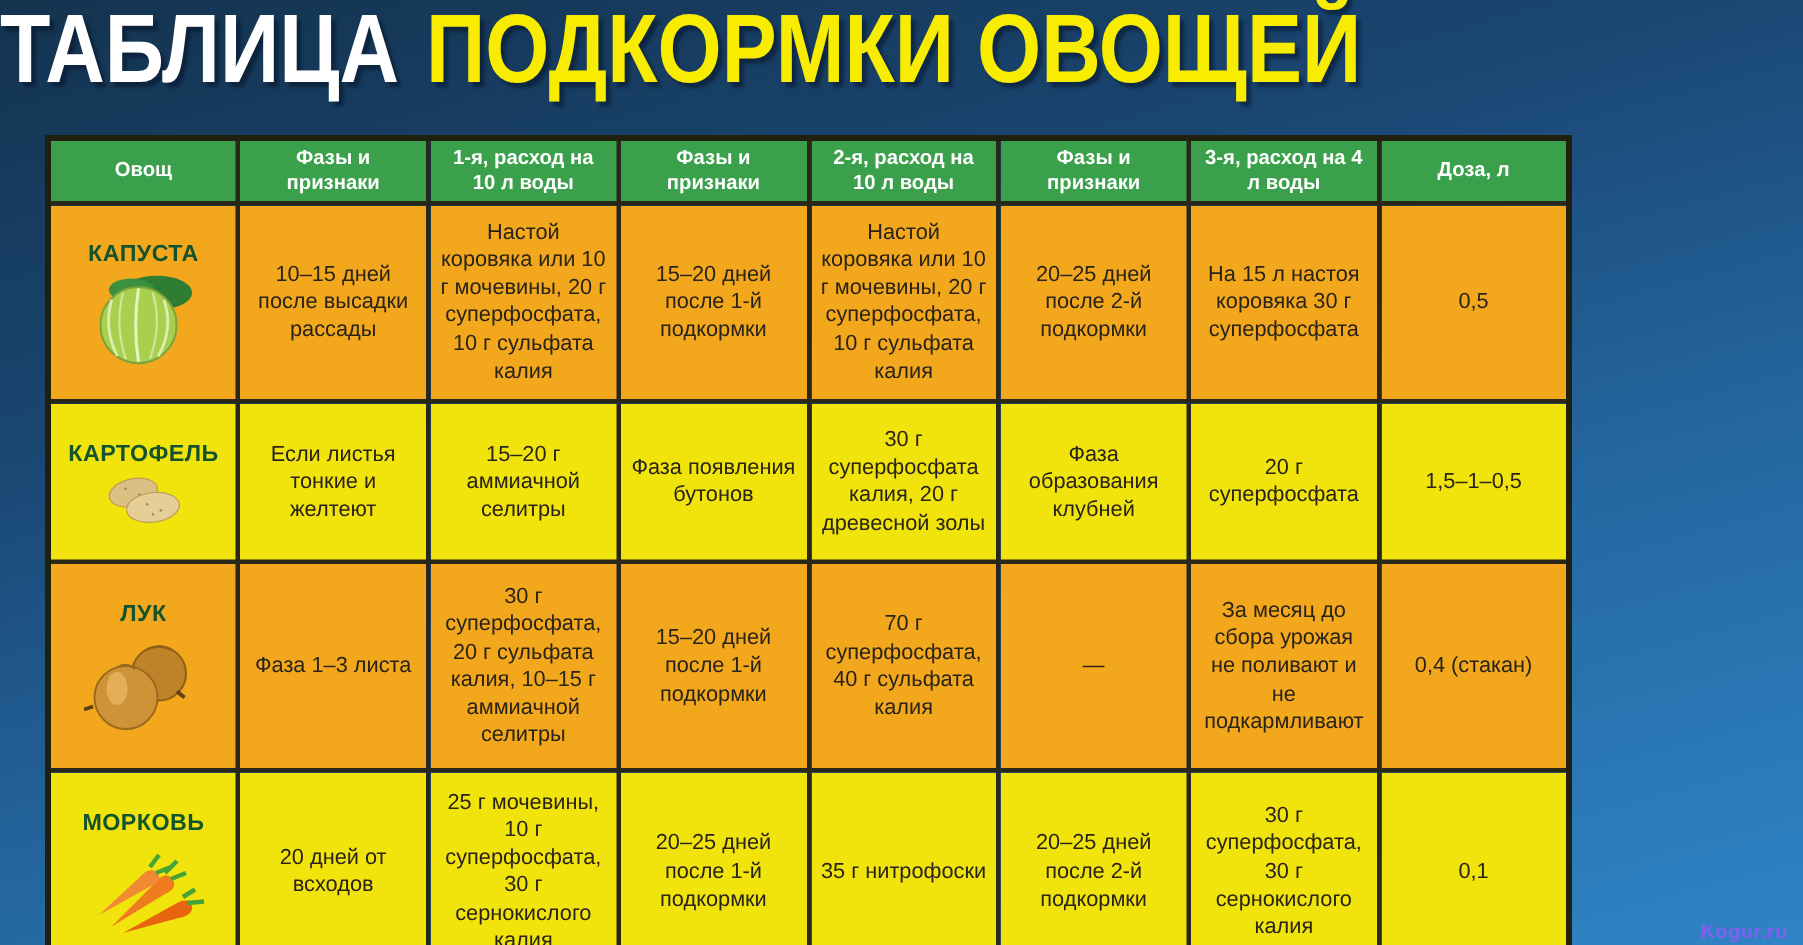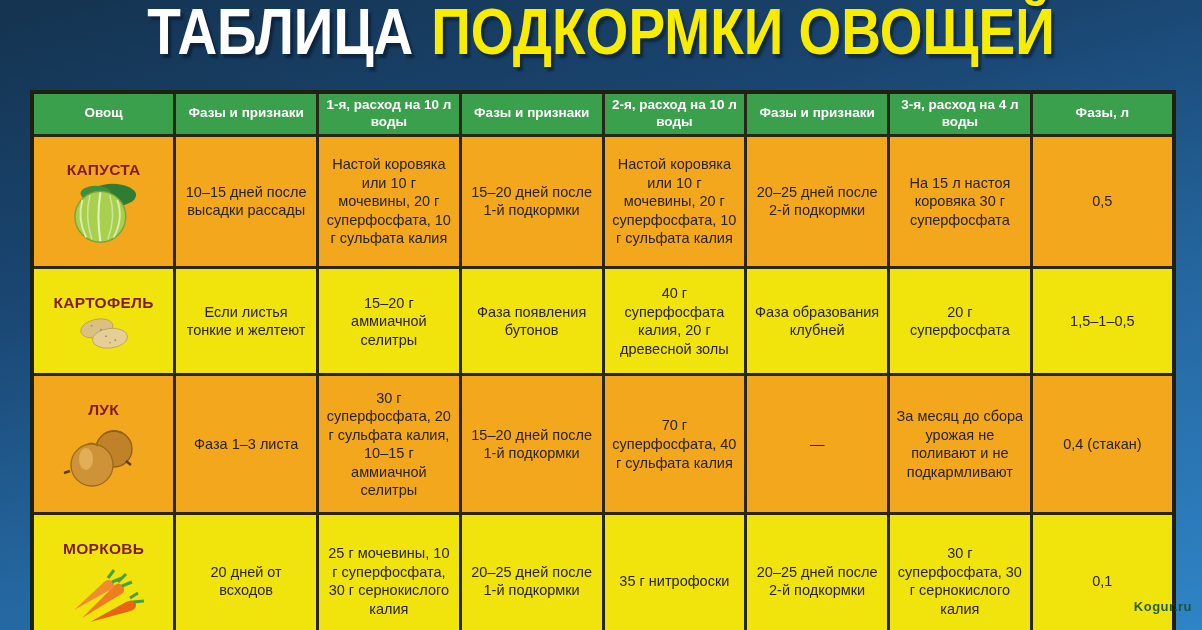--- a/index.html
+++ b/index.html
@@ -3,34 +3,34 @@
 <meta charset="utf-8">
 <style>
   html,body{margin:0;padding:0;}
   body{
     width:1202px;height:630px;overflow:hidden;position:relative;
     font-family:"Liberation Sans","DejaVu Sans",sans-serif;
     background:linear-gradient(165deg,#14334f 0%,#1a4672 32%,#24669f 62%,#2f84c6 100%);
   }
   
   .title-bar{
-    height:64px;display:flex;align-items:center;justify-content:center;
+    height:64px;display:flex;align-items:center;justify-content:flex-start;
     gap:18px;user-select:none;
   }
   .title-bar span{
     font-size:55px;font-weight:800;letter-spacing:0px;
     transform:scaleY(1.18);display:inline-block;
     text-shadow:3px 3px 2px rgba(5,15,35,.5);
     white-space:nowrap;
   }
   .t-white{color:#ffffff;}
   .t-yellow{color:#f8ed00;}
   
   .board{
-    position:absolute;left:30px;top:90px;width:1146px;height:521px;
+    position:absolute;left:30px;top:90px;width:1018px;height:521px;
     box-sizing:border-box;
   }
   table{
     width:100%;height:100%;border-collapse:collapse;table-layout:fixed;
     border:4px solid #20200f;
   }
   th,td{
     border:3px solid #28271a;text-align:center;vertical-align:middle;
     padding:2px 6px;box-sizing:border-box;overflow:hidden;
   }
@@ -43,31 +43,31 @@
   }
   tbody tr.row-orange td{background:#f3a71d;}
   tbody tr.row-yellow td{background:#f1e40c;}
   tbody tr:nth-child(1){height:92px;}
   tbody tr:nth-child(2){height:65px;}
   tbody tr:nth-child(3){height:112px;}
   tbody tr:nth-child(4){height:96px;}
   tbody tr:nth-child(5){height:112px;}
   .veg-cell{padding:3px 2px;}
   .veg-wrap{display:flex;flex-direction:column;align-items:center;justify-content:flex-start;height:100%;}
-  .veg-name{font-size:15.5px;font-weight:700;color:#7f1d1d;letter-spacing:.3px;margin-top:2px;}
+  .veg-name{font-size:15.5px;font-weight:700;color:#14532d;letter-spacing:.3px;margin-top:2px;}
   .veg-icon{display:block;margin-top:1px;}
   tbody tr:nth-child(1) .veg-icon{height:64px;}
   tbody tr:nth-child(2) .veg-icon{height:38px;}
   tbody tr:nth-child(3) .veg-icon{height:70px;}
   tbody tr:nth-child(4) .veg-icon{height:66px;}
   tbody tr:nth-child(5) .veg-icon{height:58px;}
   
   .watermark{
-    position:absolute;right:10px;bottom:16px;font-size:13px;font-weight:700;
-    color:#14532d;opacity:.9;letter-spacing:.5px;
+    position:absolute;right:10px;bottom:2px;font-size:13px;font-weight:700;
+    color:#8b5cf6;opacity:.9;letter-spacing:.5px;
   }
 </style>
 </head>
 <body>
 
 <div class="title-bar">
   <span class="t-white">ТАБЛИЦА</span>
   <span class="t-yellow">ПОДКОРМКИ ОВОЩЕЙ</span>
 </div>
 
@@ -75,21 +75,21 @@
 <table>
   <thead>
     <tr>
       <th>Овощ</th>
       <th>Фазы и признаки</th>
       <th>1-я, расход на 10 л воды</th>
       <th>Фазы и признаки</th>
       <th>2-я, расход на 10 л воды</th>
       <th>Фазы и признаки</th>
       <th>3-я, расход на 4 л воды</th>
-      <th>Фазы, л</th>
+      <th>Доза, л</th>
     </tr>
   </thead>
   <tbody>
 
     <tr class="row-orange">
       <td class="veg-cell">
         <div class="veg-wrap">
           <div class="veg-name">КАПУСТА</div>
           <svg class="veg-icon" viewBox="0 0 96 68">
             <ellipse cx="58" cy="15" rx="25" ry="12" fill="#2f7d33"></ellipse>
@@ -123,21 +123,21 @@
                 <circle cx="44" cy="24" r="1.4" fill="#a98a50"></circle>
             <circle cx="52" cy="34" r="1.4" fill="#a98a50"></circle>
                 <circle cx="66" cy="40" r="1.4" fill="#a98a50"></circle>
             <circle cx="58" cy="44" r="1.2" fill="#a98a50"></circle>
           </svg>
         </div>
       </td>
       <td>Если листья тонкие и желтеют</td>
       <td>15–20 г аммиачной селитры</td>
       <td>Фаза появления бутонов</td>
-      <td>40 г суперфосфата калия, 20 г древесной золы</td>
+      <td>30 г суперфосфата калия, 20 г древесной золы</td>
       <td>Фаза образования клубней</td>
       <td>20 г суперфосфата</td>
       <td>1,5–1–0,5</td>
     </tr>
 
     <tr class="row-orange">
       <td class="veg-cell">
         <div class="veg-wrap">
           <div class="veg-name">ЛУК</div>
           <svg class="veg-icon" viewBox="0 0 96 70">

